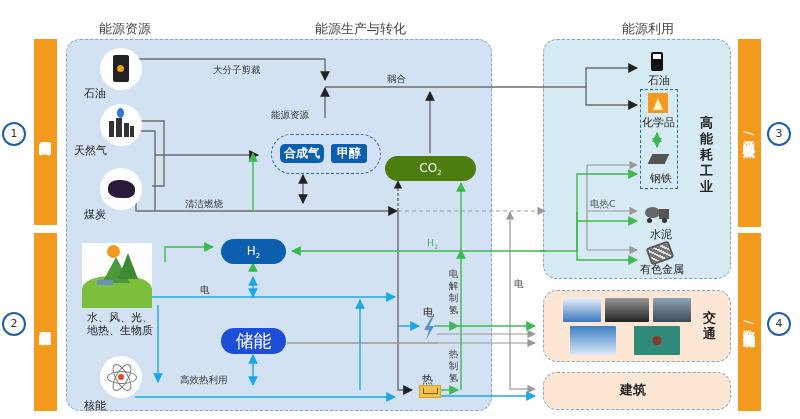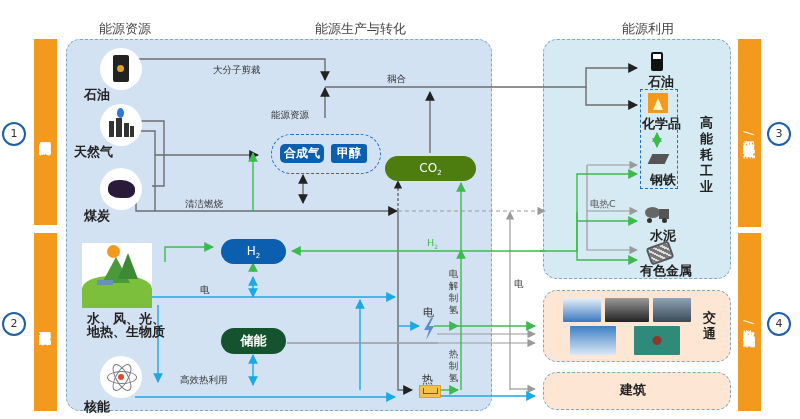--- a/index.html
+++ b/index.html
@@ -3,21 +3,21 @@
 <meta charset="utf-8">
 <style>
   html, body { margin:0; padding:0; background:#ffffff; }
   body { width:800px; height:419px; position:relative; overflow:hidden; font-family:"DejaVu Sans", sans-serif; }
   .abs { position:absolute; }
   .sec-title { position:absolute; font-size:13px; color:#444; white-space:nowrap; }
   .panel { position:absolute; border:1.5px dashed #7fa6c2; border-radius:14px; }
   .side-bar { position:absolute; background:#f39a1e; color:#fff; font-size:12.5px; line-height:15px; width:23px; text-align:center; writing-mode:vertical-rl; letter-spacing:0; display:flex; align-items:center; justify-content:center; }
   .num-circle { position:absolute; width:20px; height:20px; border:2px solid #1f5fa8; border-radius:50%; color:#333; font-size:11px; text-align:center; line-height:20px; }
   .lbl { position:absolute; font-size:9.5px; color:#333; white-space:nowrap; }
-  .lbl-b { position:absolute; font-size:13px; color:#222; font-weight:bold; white-space:nowrap; }
+  .lbl-b { position:absolute; font-size:11px; color:#222; font-weight:normal; white-space:nowrap; }
   .node { position:absolute; color:#fff; text-align:center; border-radius:20px; font-size:12px; }
   .icon-circle { position:absolute; width:42px; height:42px; border-radius:50%; background:#fff; }
   .vtext { position:absolute; font-size:9.5px; color:#444; width:11px; line-height:12px; text-align:center; }
   svg.wires { position:absolute; left:0; top:0; }
   .photo { position:absolute; border-radius:1px; }
 </style>
 </head>
 <body>
 
 <div class="sec-title" style="left:99px;top:20px;">能源资源</div>
@@ -189,21 +189,21 @@
 </div>
 
 <div class="abs" style="left:271px;top:134px;width:108px;height:38px;border:1.8px dashed #1f6fc0;border-radius:20px;"></div>
 <div class="node" style="left:280px;top:144px;width:44px;height:19px;line-height:19px;background:#0b5fae;border-radius:5px;font-weight:bold;">合成气</div>
 <div class="node" style="left:331px;top:144px;width:36px;height:19px;line-height:19px;background:#0b5fae;border-radius:3px;font-weight:bold;">甲醇</div>
 
 <div class="node" style="left:385px;top:156px;width:91px;height:25px;line-height:25px;background:#4d7c0f;border-radius:13px;"><span>CO</span><sub style="font-size:7px;">2</sub></div>
 
 <div class="node" style="left:221px;top:239px;width:65px;height:25px;line-height:25px;background:#0b5fae;border-radius:13px;"><span>H</span><sub style="font-size:7px;">2</sub></div>
 
-<div class="node" style="left:221px;top:328px;width:65px;height:26px;line-height:26px;background:#14532d;border-radius:13px;font-size:13px;font-weight:bold;">储能</div>
+<div class="node" style="left:221px;top:328px;width:65px;height:26px;line-height:26px;background:#1d4ed8;border-radius:13px;font-size:18px;">储能</div>
 
 <div class="lbl" style="left:423px;top:305px;font-size:11px;">电</div>
 <div class="abs" style="left:422px;top:318px;width:14px;height:22px;">
   <svg width="14" height="22" viewBox="0 0 14 22">
       <path d="M9,0 L2,12 L7,12 L4,22 L12,8 L7,8 L11,0 z" fill="#5a8ed0"></path>
     </svg>
 </div>
 <div class="lbl" style="left:422px;top:372px;font-size:11px;">热</div>
 <div class="abs" style="left:419px;top:385px;width:20px;height:11px;background:#f0c24a;border:1px solid #d9a22c;">
   <div style="position:absolute;left:3px;top:2px;width:13px;height:5px;border:1px solid #7a5b00;border-top:none;"></div>

